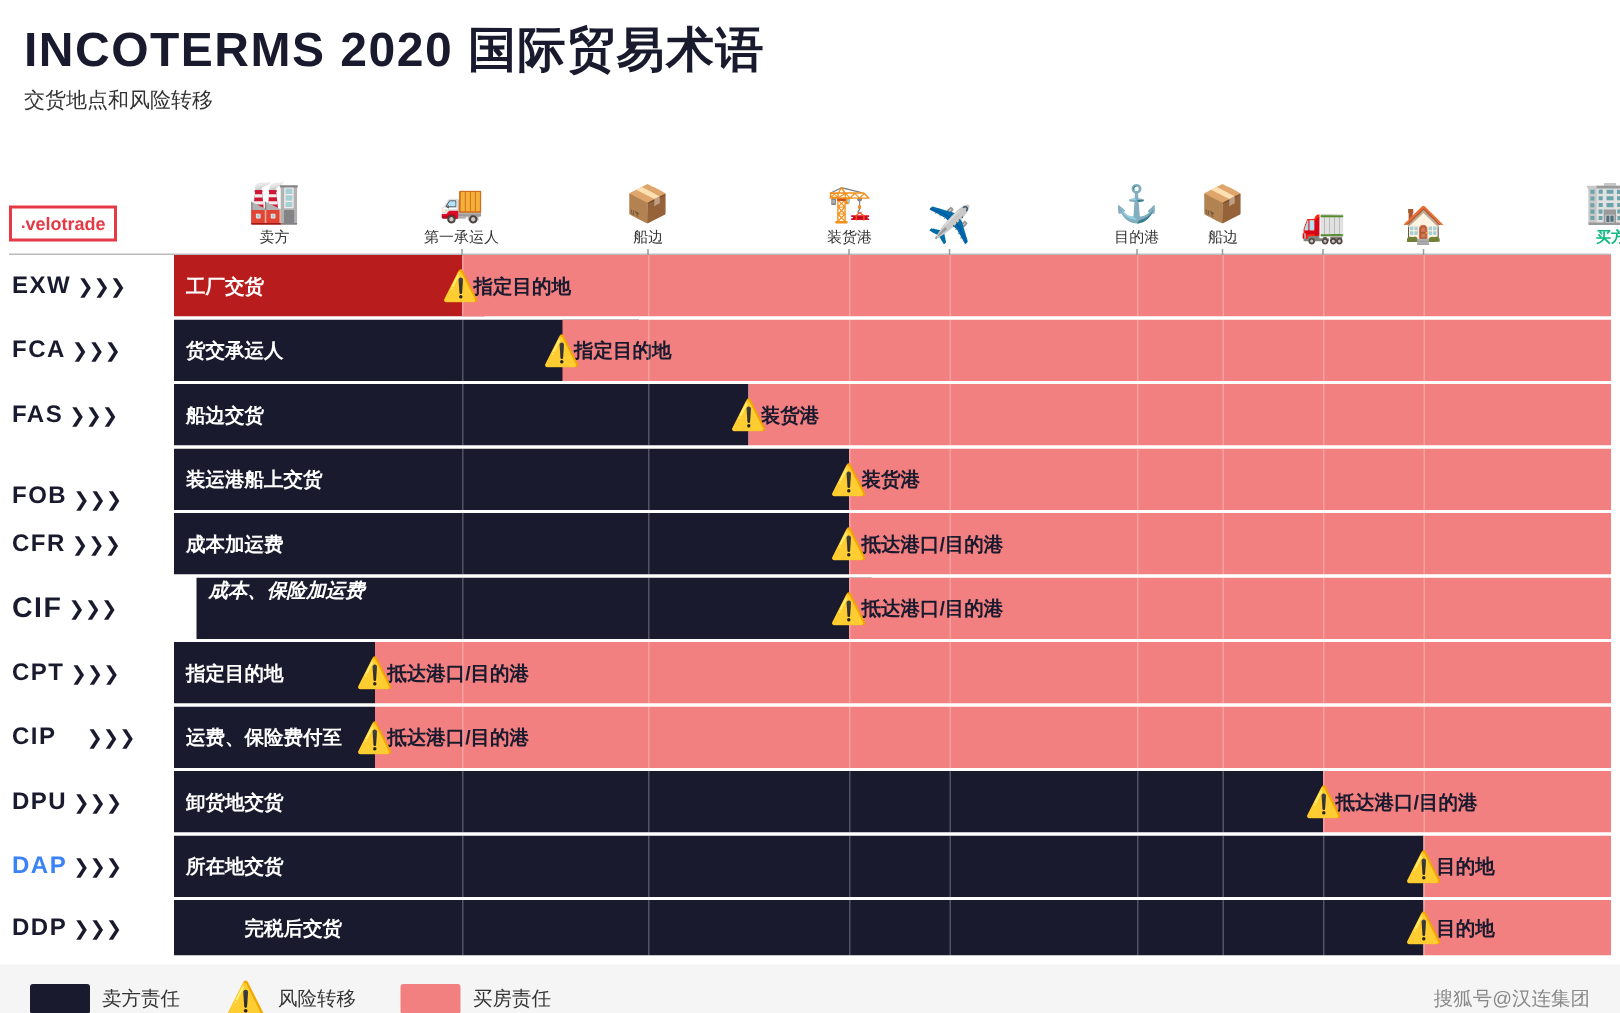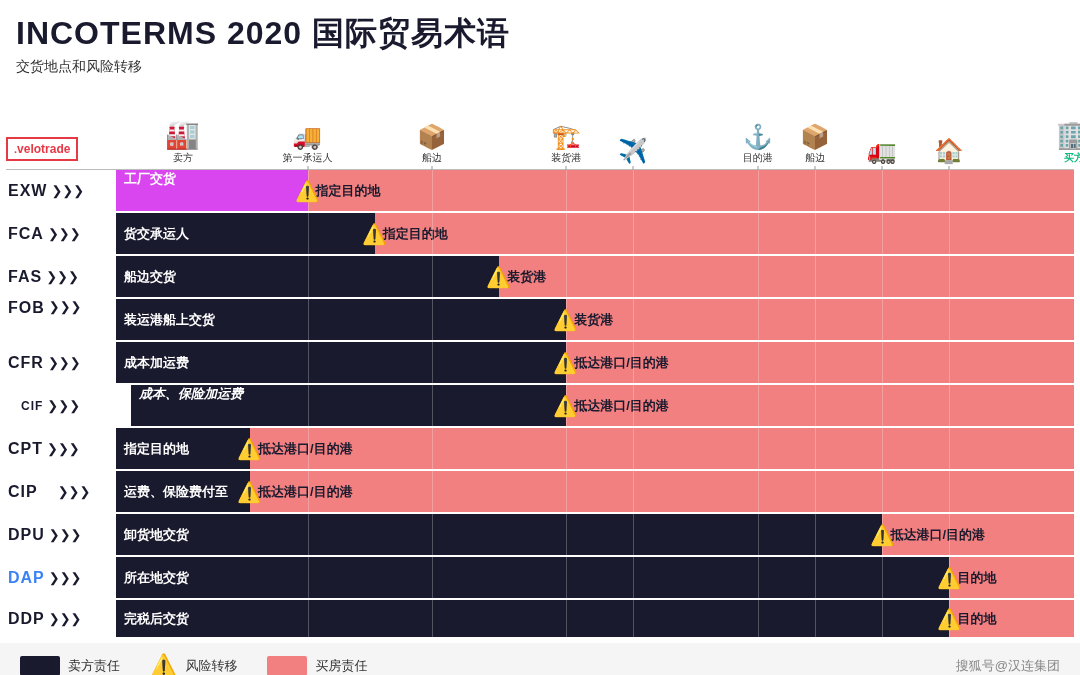--- a/index.html
+++ b/index.html
@@ -130,21 +130,21 @@
       </div>
     </div>
 
   <div id="chart-area" style="margin:0 6px; position:relative;">
   <div style="display: flex; align-items: stretch; height: 41px; margin-bottom: 2px; position: relative;">
         <div style="width: 110px; min-width: 110px; display: flex; align-items: center; background: rgb(255, 255, 255); z-index: 2; gap: 2px;">
           <span style="font-size: 16px; font-weight: 700; color: rgb(26, 26, 46); letter-spacing: 1px; margin-left: 2px;">EXW</span>
           <span style="color: rgb(26, 26, 46); font-size: 13px; margin-left: 2px;">❯❯❯</span>
         </div>
         <div style="flex: 1 1 0%; position: relative; overflow: hidden;">
-          <div style="position: absolute; top: 0px; bottom: 0px; left: 0px; width: 207px; background: #d946ef; display: flex; align-items: flex-start;">
+          <div style="position: absolute; top: 0px; bottom: 0px; left: 0px; width: 207px; background: #b91c1c; display: flex; align-items: center;">
             <span style="color: rgb(255, 255, 255); font-size: 13px; font-weight: 600; padding-left: 8px; white-space: nowrap;">工厂交货</span>
           </div>
           <div style="position: absolute; top: 0px; bottom: 0px; left: 191.6px; width: 766.4px; background: rgb(242, 128, 128); display: flex; align-items: center;">
             <span style="color: rgb(26, 26, 46); font-size: 13px; font-weight: 600; padding-left: 8px; white-space: nowrap;">指定目的地</span>
           </div>
           <div style="position: absolute; top: 50%; left: 191.6px; transform: translate(-50%, -50%); font-size: 20px; z-index: 5;">⚠️</div>
           <div style="position: absolute; top: 0px; bottom: 0px; left: 191.6px; width: 1px; background: rgba(255, 255, 255, 0.25); z-index: 1;"></div>
           <div style="position: absolute; top: 0px; bottom: 0px; left: 316.14px; width: 1px; background: rgba(255, 255, 255, 0.25); z-index: 1;"></div>
           <div style="position: absolute; top: 0px; bottom: 0px; left: 450.26px; width: 1px; background: rgba(255, 255, 255, 0.25); z-index: 1;"></div>
           <div style="position: absolute; top: 0px; bottom: 0px; left: 517.32px; width: 1px; background: rgba(255, 255, 255, 0.25); z-index: 1;"></div>
@@ -194,21 +194,21 @@
           <div style="position: absolute; top: 0px; bottom: 0px; left: 316.14px; width: 1px; background: rgba(255, 255, 255, 0.25); z-index: 1;"></div>
           <div style="position: absolute; top: 0px; bottom: 0px; left: 450.26px; width: 1px; background: rgba(255, 255, 255, 0.25); z-index: 1;"></div>
           <div style="position: absolute; top: 0px; bottom: 0px; left: 517.32px; width: 1px; background: rgba(255, 255, 255, 0.25); z-index: 1;"></div>
           <div style="position: absolute; top: 0px; bottom: 0px; left: 641.86px; width: 1px; background: rgba(255, 255, 255, 0.25); z-index: 1;"></div>
           <div style="position: absolute; top: 0px; bottom: 0px; left: 699.34px; width: 1px; background: rgba(255, 255, 255, 0.25); z-index: 1;"></div>
           <div style="position: absolute; top: 0px; bottom: 0px; left: 766.4px; width: 1px; background: rgba(255, 255, 255, 0.25); z-index: 1;"></div>
           <div style="position: absolute; top: 0px; bottom: 0px; left: 833.46px; width: 1px; background: rgba(255, 255, 255, 0.25); z-index: 1;"></div>
         </div>
       </div>
       <div style="display: flex; align-items: stretch; height: 41px; margin-bottom: 2px; position: relative;">
-        <div style="width: 110px; min-width: 110px; display: flex; align-items: flex-start; background: rgb(255, 255, 255); z-index: 2; gap: 2px;">
+        <div style="width: 110px; min-width: 110px; display: flex; align-items: flex-end; background: rgb(255, 255, 255); z-index: 2; gap: 2px;">
           <span style="font-size: 16px; font-weight: 900; color: rgb(26, 26, 46); letter-spacing: 1px; margin-left: 2px;">FOB</span>
           <span style="color: rgb(26, 26, 46); font-size: 13px; margin-left: 2px;">❯❯❯</span>
         </div>
         <div style="flex: 1 1 0%; position: relative; overflow: hidden;">
           <div style="position: absolute; top: 0px; bottom: 0px; left: 0px; width: 450.26px; background: rgb(26, 26, 46); display: flex; align-items: center;">
             <span style="color: rgb(255, 255, 255); font-size: 13px; font-weight: 600; padding-left: 8px; white-space: nowrap;">装运港船上交货</span>
           </div>
           <div style="position: absolute; top: 0px; bottom: 0px; left: 450.26px; width: 507.74px; background: rgb(242, 128, 128); display: flex; align-items: center;">
             <span style="color: rgb(26, 26, 46); font-size: 13px; font-weight: 600; padding-left: 8px; white-space: nowrap;">装货港</span>
           </div>
@@ -241,21 +241,21 @@
           <div style="position: absolute; top: 0px; bottom: 0px; left: 450.26px; width: 1px; background: rgba(255, 255, 255, 0.25); z-index: 1;"></div>
           <div style="position: absolute; top: 0px; bottom: 0px; left: 517.32px; width: 1px; background: rgba(255, 255, 255, 0.25); z-index: 1;"></div>
           <div style="position: absolute; top: 0px; bottom: 0px; left: 641.86px; width: 1px; background: rgba(255, 255, 255, 0.25); z-index: 1;"></div>
           <div style="position: absolute; top: 0px; bottom: 0px; left: 699.34px; width: 1px; background: rgba(255, 255, 255, 0.25); z-index: 1;"></div>
           <div style="position: absolute; top: 0px; bottom: 0px; left: 766.4px; width: 1px; background: rgba(255, 255, 255, 0.25); z-index: 1;"></div>
           <div style="position: absolute; top: 0px; bottom: 0px; left: 833.46px; width: 1px; background: rgba(255, 255, 255, 0.25); z-index: 1;"></div>
         </div>
       </div>
       <div style="display: flex; align-items: stretch; height: 41px; margin-bottom: 2px; position: relative;">
         <div style="width: 110px; min-width: 110px; display: flex; align-items: center; background: rgb(255, 255, 255); z-index: 2; gap: 2px;">
-          <span style="font-size: 12px; font-weight: 900; color: rgb(26, 26, 46); letter-spacing: 1px; margin-left: 15px;">CIF</span>
+          <span style="font-size: 19px; font-weight: 900; color: rgb(26, 26, 46); letter-spacing: 1px; margin-left: 2px;">CIF</span>
           <span style="color: rgb(26, 26, 46); font-size: 13px; margin-left: 2px;">❯❯❯</span>
         </div>
         <div style="flex: 1 1 0%; position: relative; overflow: hidden;">
           <div style="position: absolute; top: 0px; bottom: 0px; left: 15px; width: 450.26px; background: rgb(26, 26, 46); display: flex; align-items: flex-start; font-style: italic;">
             <span style="color: rgb(255, 255, 255); font-size: 13px; font-weight: 600; padding-left: 8px; white-space: nowrap;">成本、保险加运费</span>
           </div>
           <div style="position: absolute; top: 0px; bottom: 0px; left: 450.26px; width: 507.74px; background: rgb(242, 128, 128); display: flex; align-items: center;">
             <span style="color: rgb(26, 26, 46); font-size: 13px; font-weight: 600; padding-left: 8px; white-space: nowrap;">抵达港口/目的港</span>
           </div>
           <div style="position: absolute; top: 50%; left: 450.26px; transform: translate(-50%, -50%); font-size: 20px; z-index: 5;">⚠️</div>
@@ -360,21 +360,21 @@
           <div style="position: absolute; top: 0px; bottom: 0px; left: 766.4px; width: 1px; background: rgba(255, 255, 255, 0.25); z-index: 1;"></div>
           <div style="position: absolute; top: 0px; bottom: 0px; left: 833.46px; width: 1px; background: rgba(255, 255, 255, 0.25); z-index: 1;"></div>
         </div>
       </div>
       <div style="display: flex; align-items: stretch; height: 37px; margin-bottom: 2px; position: relative;">
         <div style="width: 110px; min-width: 110px; display: flex; align-items: center; background: rgb(255, 255, 255); z-index: 2; gap: 2px;">
           <span style="font-size: 16px; font-weight: 900; color: rgb(26, 26, 46); letter-spacing: 1px; margin-left: 2px;">DDP</span>
           <span style="color: rgb(26, 26, 46); font-size: 13px; margin-left: 2px;">❯❯❯</span>
         </div>
         <div style="flex: 1 1 0%; position: relative; overflow: hidden;">
-          <div style="position: absolute; top: 0px; bottom: 0px; left: 0px; width: 833.46px; background: rgb(26, 26, 46); display: flex; align-items: center;">
+          <div style="position: absolute; top: 0px; bottom: 0px; left: 0px; width: 833.46px; background: rgb(26, 26, 46); display: flex; align-items: center; padding-left: 39px;">
             <span style="color: rgb(255, 255, 255); font-size: 13px; font-weight: 600; padding-left: 8px; white-space: nowrap;">完税后交货</span>
           </div>
           <div style="position: absolute; top: 0px; bottom: 0px; left: 833.46px; width: 124.54px; background: rgb(242, 128, 128); display: flex; align-items: center;">
             <span style="color: rgb(26, 26, 46); font-size: 13px; font-weight: 600; padding-left: 8px; white-space: nowrap;">目的地</span>
           </div>
           <div style="position: absolute; top: 50%; left: 833.46px; transform: translate(-50%, -50%); font-size: 20px; z-index: 5;">⚠️</div>
           <div style="position: absolute; top: 0px; bottom: 0px; left: 191.6px; width: 1px; background: rgba(255, 255, 255, 0.25); z-index: 1;"></div>
           <div style="position: absolute; top: 0px; bottom: 0px; left: 316.14px; width: 1px; background: rgba(255, 255, 255, 0.25); z-index: 1;"></div>
           <div style="position: absolute; top: 0px; bottom: 0px; left: 450.26px; width: 1px; background: rgba(255, 255, 255, 0.25); z-index: 1;"></div>
           <div style="position: absolute; top: 0px; bottom: 0px; left: 517.32px; width: 1px; background: rgba(255, 255, 255, 0.25); z-index: 1;"></div>

